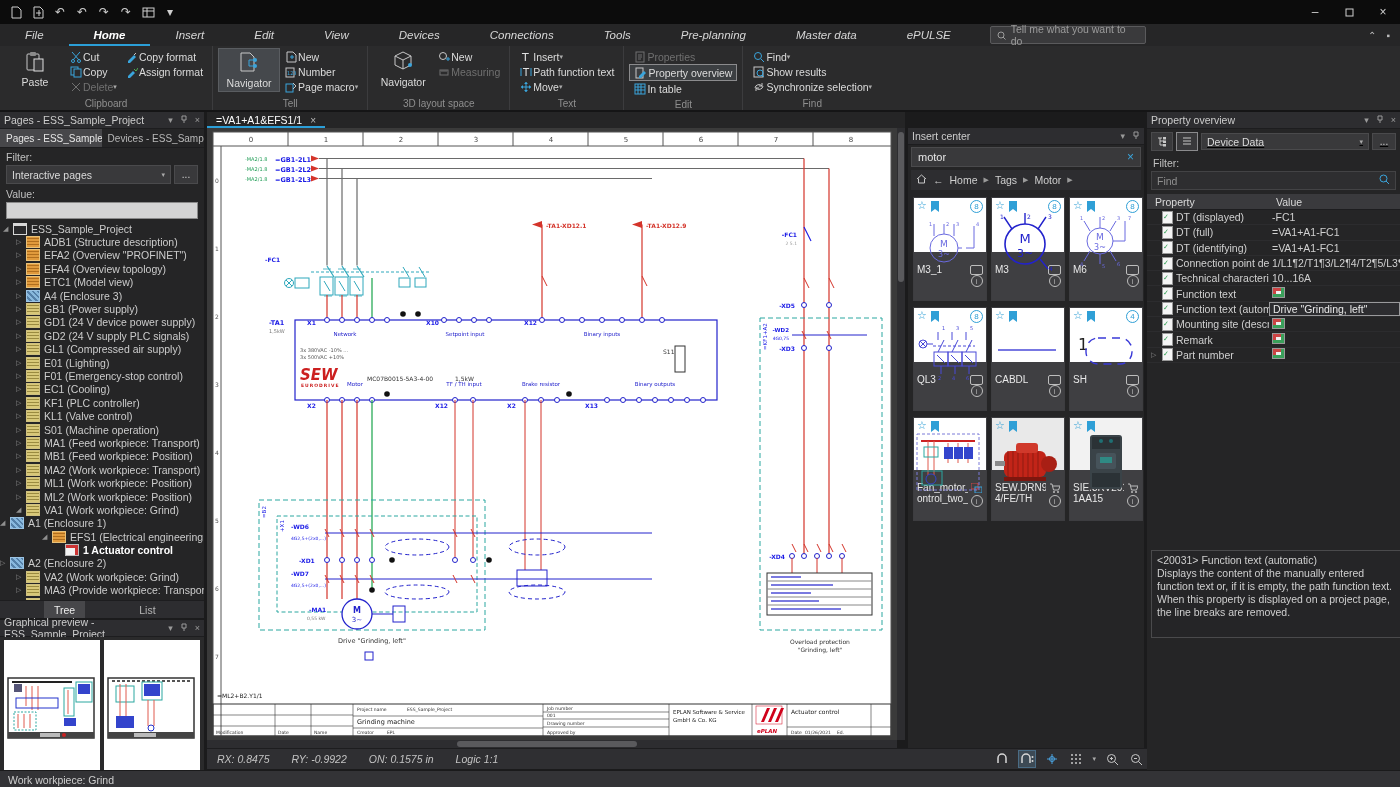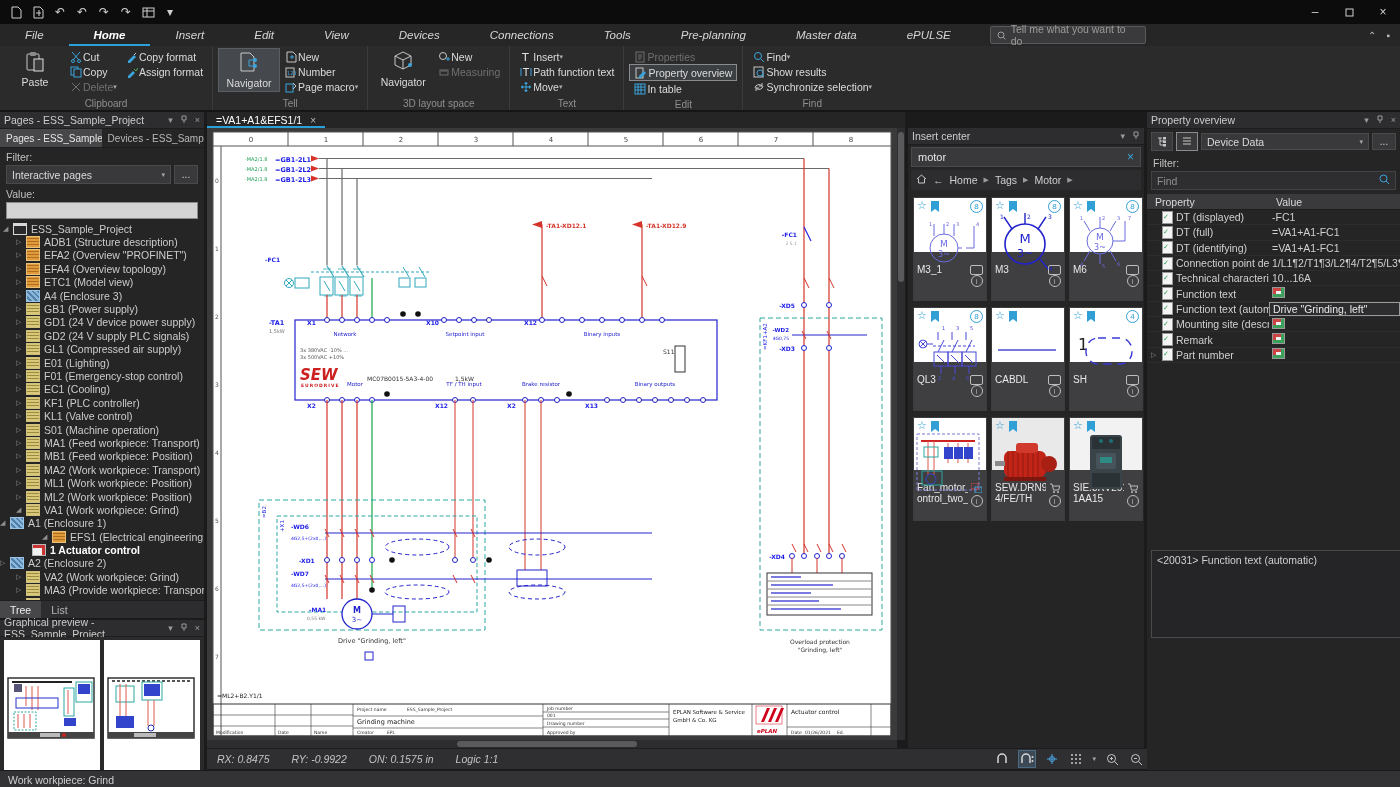--- a/index.html
+++ b/index.html
@@ -44,33 +44,33 @@
   .ptab.active{background:#47474a;color:#e6e6e6;}
   .flabel{font-size:10.5px;color:#c0c0c0;padding:3px 6px 1px;}
   .comborow{display:flex;gap:3px;padding:1px 6px;}
   .combo{flex:1;height:17px;background:#39393b;border:1px solid #4a4a4c;display:flex;align-items:center;padding:0 5px;color:#dadada;font-size:10.5px;}
   .combo .caret{margin-left:auto;}
   .dots{width:22px;height:17px;background:#39393b;border:1px solid #4a4a4c;color:#cfcfcf;font-size:10px;display:flex;align-items:center;justify-content:center;}
   .valinput{margin:1px 6px;height:15px;background:#d4d4d4;border:1px solid #8a8a8a;}
   #tree{flex:1;overflow:hidden;padding-top:2px;}
   .trow{height:13.4px;display:flex;align-items:center;font-size:10.5px;color:#cccccc;white-space:nowrap;overflow:hidden;}
   .trow[data-lvl="0"]{padding-left:3px;}.trow[data-lvl="1"]{padding-left:16px;}.trow[data-lvl="2"]{}
-  .trow[data-lvl="3"]{padding-left:42px;}.trow[data-lvl="4"]{padding-left:22px;}
+  .trow[data-lvl="3"]{padding-left:42px;}.trow[data-lvl="4"]{padding-left:55px;}
   .trow[data-sel="true"] .tlabel{font-weight:bold;color:#ffffff;}
   .texp{width:10px;color:#8f8f8f;font-size:7px;flex:none;}
   .trow[data-exp="open"] .texp::before{content:"◢";}
   .trow[data-exp="closed"] .texp::before{content:"▷";}
   .ticon{width:12px;height:10px;margin-right:4px;flex:none;border:1px solid #555;}
   .trow[data-icon="project"] .ticon{background:#2a2a2c;border:1px solid #d8d8d8;box-shadow:inset 0 2px 0 #d8d8d8;}
   .trow[data-icon="fo"] .ticon{background:repeating-linear-gradient(0deg,#e09a3c 0 2px,#b06f1e 2px 3px);border-color:#e8c27a;}
   .trow[data-icon="fy"] .ticon{background:repeating-linear-gradient(0deg,#d8c878 0 2px,#9a8a40 2px 3px);border-color:#cfc080;}
   .trow[data-icon="fb"] .ticon{background:repeating-linear-gradient(45deg,#88b8dd 0 2px,#5580a8 2px 4px);border-color:#9cc4e4;}
   .trow[data-icon="page"] .ticon{background:#f2f2f2;border-color:#bbb;box-shadow:inset -3px 3px 0 #cc3333;}
   .btabs{display:flex;height:17px;background:#2d2d30;border-top:1px solid #1d1d1f;}
-  .btab{font-size:10.5px;color:#b5b5b5;padding:0 10px;display:flex;align-items:center;}
+  .btab{font-size:10.5px;color:#b5b5b5;padding:0 10px;display:flex;align-items:center;margin-left:44px;}
   .btab.active{background:#47474a;color:#eee;}
   
   #previewpanel{left:0;top:620px;width:204px;height:150px;display:flex;flex-direction:column;}
   .thumbs{flex:1;display:flex;gap:4px;padding:3px 4px;background:#2a2a2b;}
   .thumb{flex:1;background:#ffffff;position:relative;}
   
   #tabbar{left:207px;top:112px;width:698px;height:16px;background:#252526;display:flex;align-items:center;border-bottom:1px solid #1d1d1f;}
   .etab{display:flex;align-items:center;gap:8px;padding:0 9px;height:16px;color:#fff;font-size:10.5px;box-shadow:inset 0 -2px 0 #2b9fd8;}
   .etab .x{color:#bbb;font-size:10px;}
   #canvas{left:207px;top:128px;width:690px;height:612px;background:#3a3a3a;}
@@ -95,21 +95,21 @@
   .cimg .star{position:absolute;left:3px;top:1px;color:#2f9fd6;font-size:11px;}
   .cimg .bkm{position:absolute;left:17px;top:3px;width:8px;height:11px;background:#2f9fd6;clip-path:polygon(0 0,100% 0,100% 100%,50% 72%,0 100%);}
   .cimg .badge{position:absolute;right:3px;top:2px;width:11px;height:11px;border:1px solid #2f9fd6;border-radius:50%;color:#2f9fd6;font-size:8px;display:flex;align-items:center;justify-content:center;}
   .clabel{flex:1;background:#3f3f42;color:#e8e8e8;font-size:10px;display:flex;padding:12px 3px;gap:2px;}
   .clines{flex:1;overflow:hidden;line-height:11px;}
   .cicons{width:13px;display:flex;flex-direction:column;align-items:center;justify-content:space-between;padding:1px 0;}
   .inf{width:10px;height:10px;border:1px solid #bdbdbd;border-radius:50%;color:#bdbdbd;font-size:7px;display:flex;align-items:center;justify-content:center;}
   .vari{width:11px;height:8px;border:1px solid #bdbdbd;border-radius:2px;}
   
   #proppanel{left:1147px;top:112px;width:253px;height:658px;display:flex;flex-direction:column;}
-  .ptools{display:flex;gap:3px;align-items:center;padding:3px 4px;}
+  .ptools{display:flex;gap:3px;align-items:center;padding:3px 4px;text-decoration:underline;}
   .tbtn{width:20px;height:17px;border:1px solid #4a4a4c;background:#39393b;display:flex;align-items:center;justify-content:center;}
   .tbtn.pressed{border-color:#8b8b8d;}
   .findrow{margin:1px 4px;height:17px;background:#2e2e30;border:1px solid #434345;display:flex;align-items:center;padding:0 5px;color:#8f8f8f;font-size:10.5px;}
   .findrow .mag{margin-left:auto;}
   .ptable{margin-top:3px;font-size:10.5px;color:#d0d0d0;}
   .prow{display:flex;height:14.3px;align-items:center;border-bottom:1px solid #2c2c2e;}
   .prow.hdr{background:#3a3a3d;color:#dadada;height:15px;border-bottom:1px solid #1d1d1f;}
   .pname{width:118px;display:flex;align-items:center;gap:3px;padding-left:4px;white-space:nowrap;overflow:hidden;flex:none;}
   .pval{flex:1;padding:0 3px;white-space:nowrap;overflow:hidden;}
   .rowexp{width:8px;font-size:7px;color:#8f8f8f;visibility:hidden;flex:none;}
@@ -1458,18 +1458,19 @@
             <span class="docic"></span>
             <span>Part number</span>
           </span>
           <span class="pval"><span class="valic"></span><span></span></span>
         </div>
       </div>
   </div>
   <div class="descbox">
 
     <div>&lt;20031&gt; Function text (automatic)</div>
+    <div>Displays the content of the manually entered function text or, if it is empty, the path function text. When this property is displayed on a project page, the line breaks are removed.</div>
   </div>
 </div>
 
 <div class="abs" id="appstatus">
   <span>Work workpiece: Grind</span>
 </div>
 
 </body></html>

